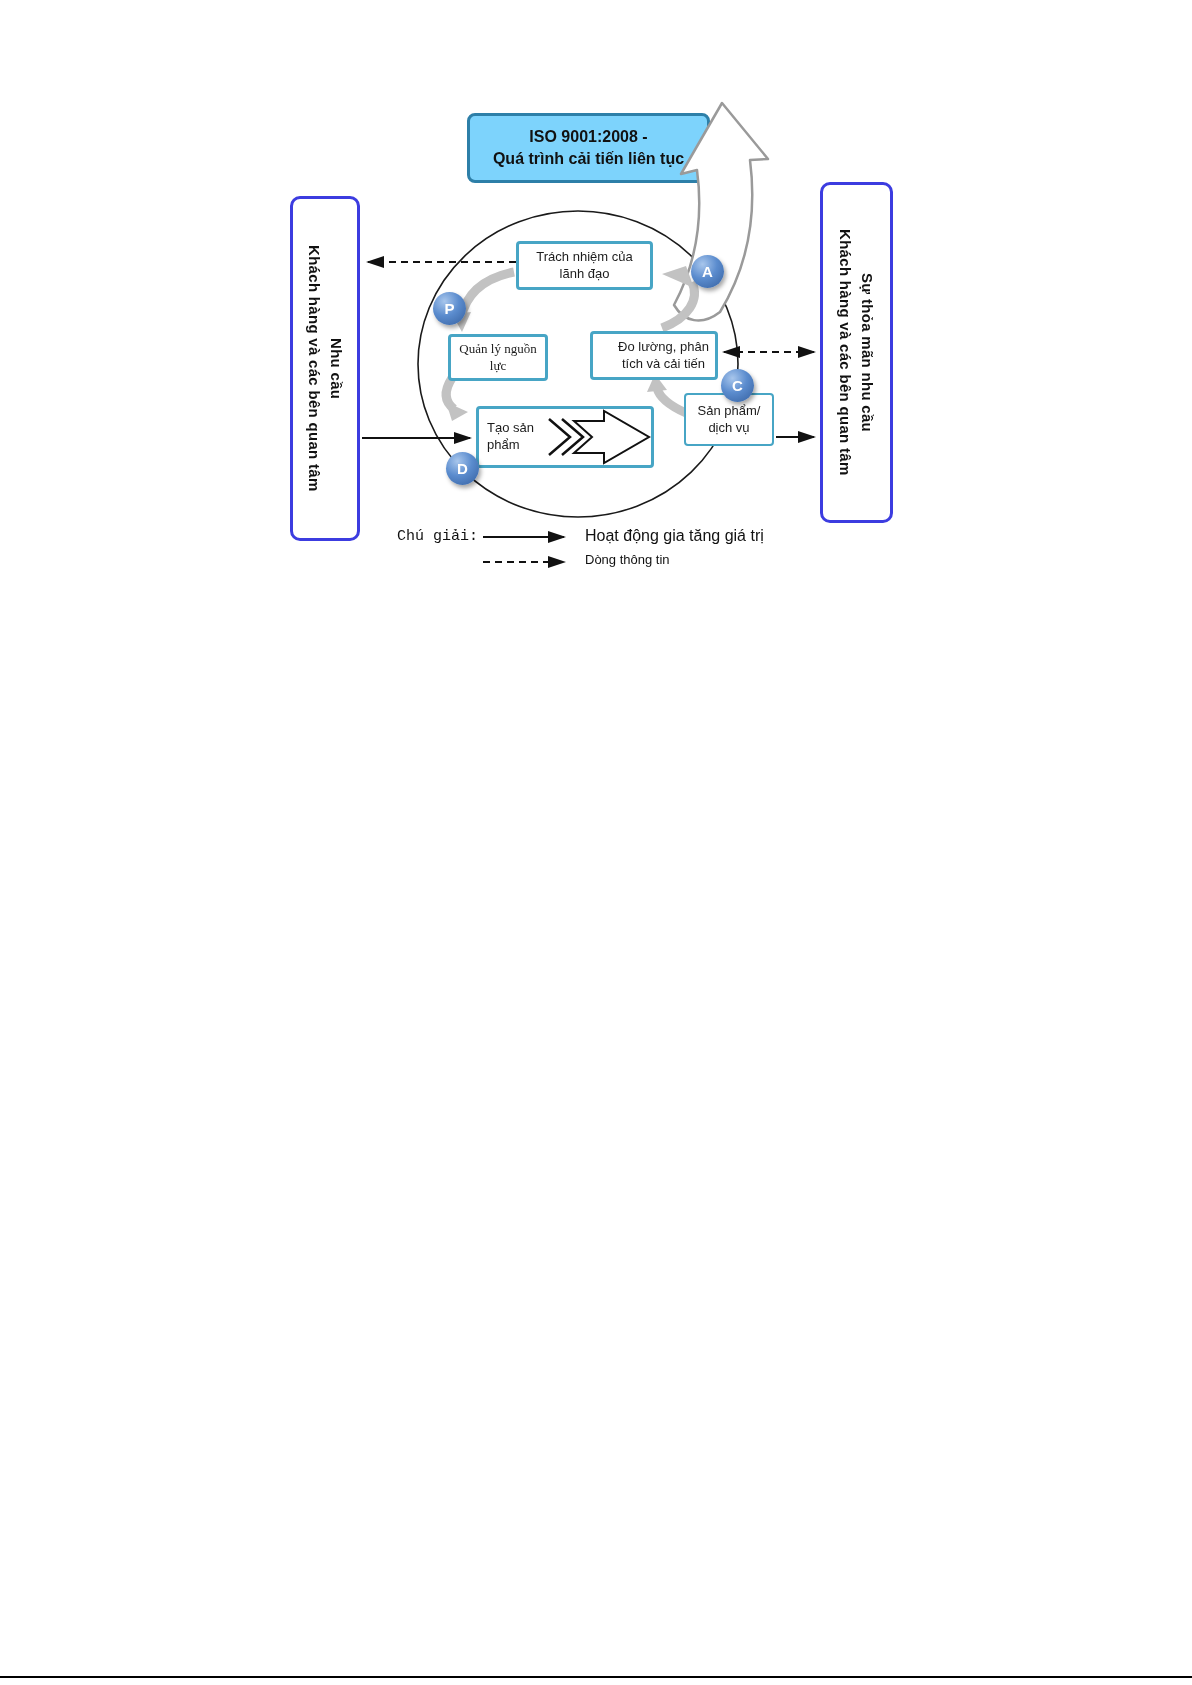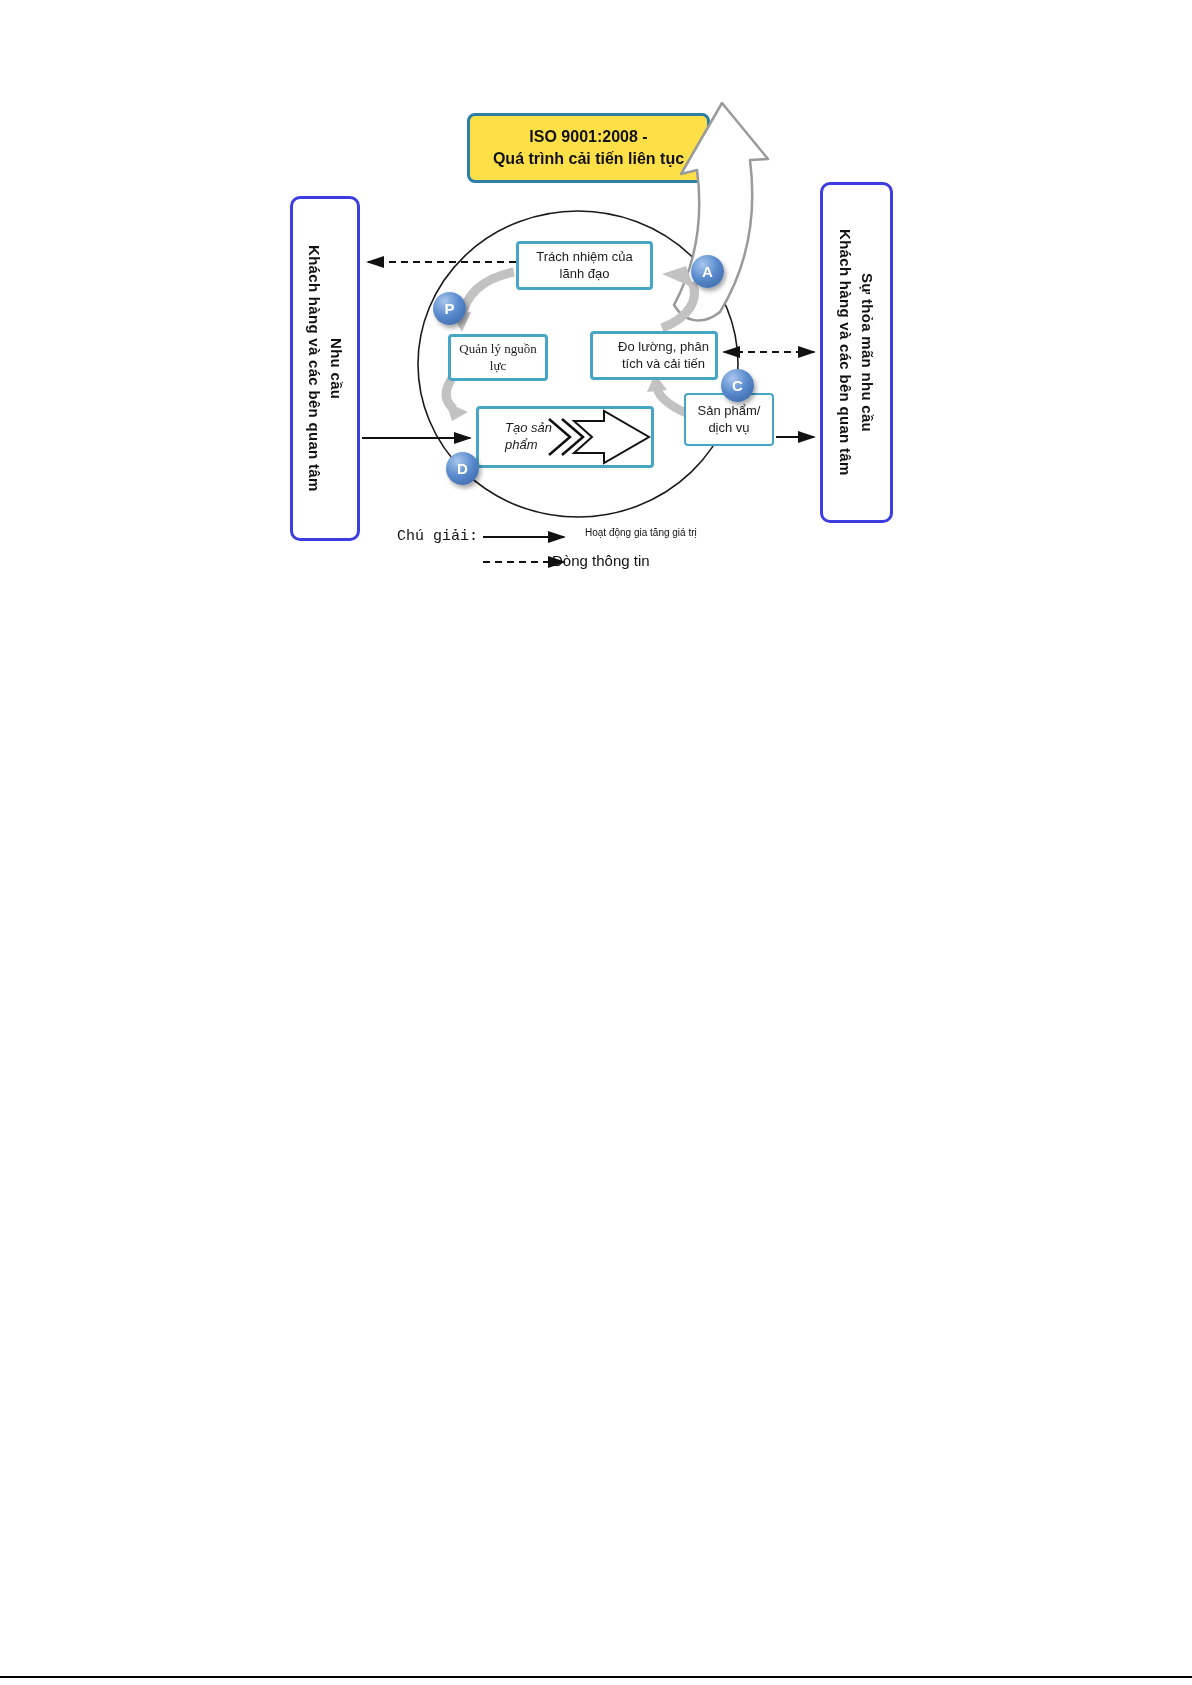--- a/index.html
+++ b/index.html
@@ -13,21 +13,21 @@
     --panel-border:#3c3ce0;
     --title-border:#2d7fa8;
     --node-border:#47a5c5;
     --arrow-gray:#c2c2c2;
   }
   .abs { position:absolute; }
 
   
   .titlebox{
     left:467px; top:113px; width:243px; height:70px;
-    border:3px solid var(--title-border); border-radius:8px; background:#fde047;
+    border:3px solid var(--title-border); border-radius:8px; background:#7dd3fc;
     display:flex; flex-direction:column; justify-content:center; align-items:center;
     font-weight:bold; font-size:16px; line-height:1.35; text-align:center;
   }
 
   
   .panel{
     border:3px solid var(--panel-border); border-radius:10px; background:#fff;
     display:flex; flex-direction:row; justify-content:center; align-items:center; gap:5px;
   }
   .panel span{
@@ -45,21 +45,21 @@
     z-index:3;
   }
   .node-leadership{ left:516px; top:241px; width:137px; height:49px; }
   .node-leadership .txt{ width:120px; }
   .node-resources{ left:448px; top:334px; width:100px; height:47px;font-family:Liberation Serif, serif; }
   .node-resources .txt{ width:80px; }
   .node-measurement{ left:590px; top:331px; width:128px; height:49px;padding-left:19px; }
   .node-measurement .txt{ width:114px; }
   .node-realization{
     left:476px; top:406px; width:178px; height:62px;
-    justify-content:flex-start; padding-left:26px; text-align:left;font-style:italic;
+    justify-content:flex-start; padding-left:8px; text-align:left;
   }
   .node-realization .txt{ width:62px; }
   .node-product{ left:684px; top:393px; width:90px; height:53px; border-width:2px; }
   .node-product .txt{ width:76px; }
 
   
   .badge{
     width:33px; height:33px; border-radius:50%;
     background:radial-gradient(circle at 35% 28%, #a8c6ec 0%, #5b8cce 45%, #345f9e 100%);
     color:#fff; font-weight:bold; font-size:15px;
@@ -67,22 +67,22 @@
     box-shadow:2px 3px 4px rgba(0,0,0,.35);
     z-index:5;
   }
   .badge-p{ left:433px; top:292px; }
   .badge-a{ left:691px; top:255px; }
   .badge-c{ left:721px; top:369px; }
   .badge-d{ left:446px; top:452px; }
 
   
   .legend-label{ left:397px; top:528px; font-size:15px;font-family:Liberation Mono, monospace; }
-  .legend-solid-label{ left:585px; top:527px; font-size:10px; }
-  .legend-dashed-label{ left:552px; top:552px; font-size:15px; }
+  .legend-solid-label{ left:585px; top:527px; font-size:16px; }
+  .legend-dashed-label{ left:585px; top:552px; font-size:13px; }
 
   .bottom-rule{ left:0; top:1676px; width:1192px; height:2px; background:#000; }
 
   svg.layer{ position:absolute; left:0; top:0; z-index:1; }
   svg.chevrons{ position:absolute; z-index:4; left:540px; top:406px; }
 </style>
 </head>
 <body>
 
 <svg class="layer" width="1192" height="640" viewBox="0 0 1192 640">

